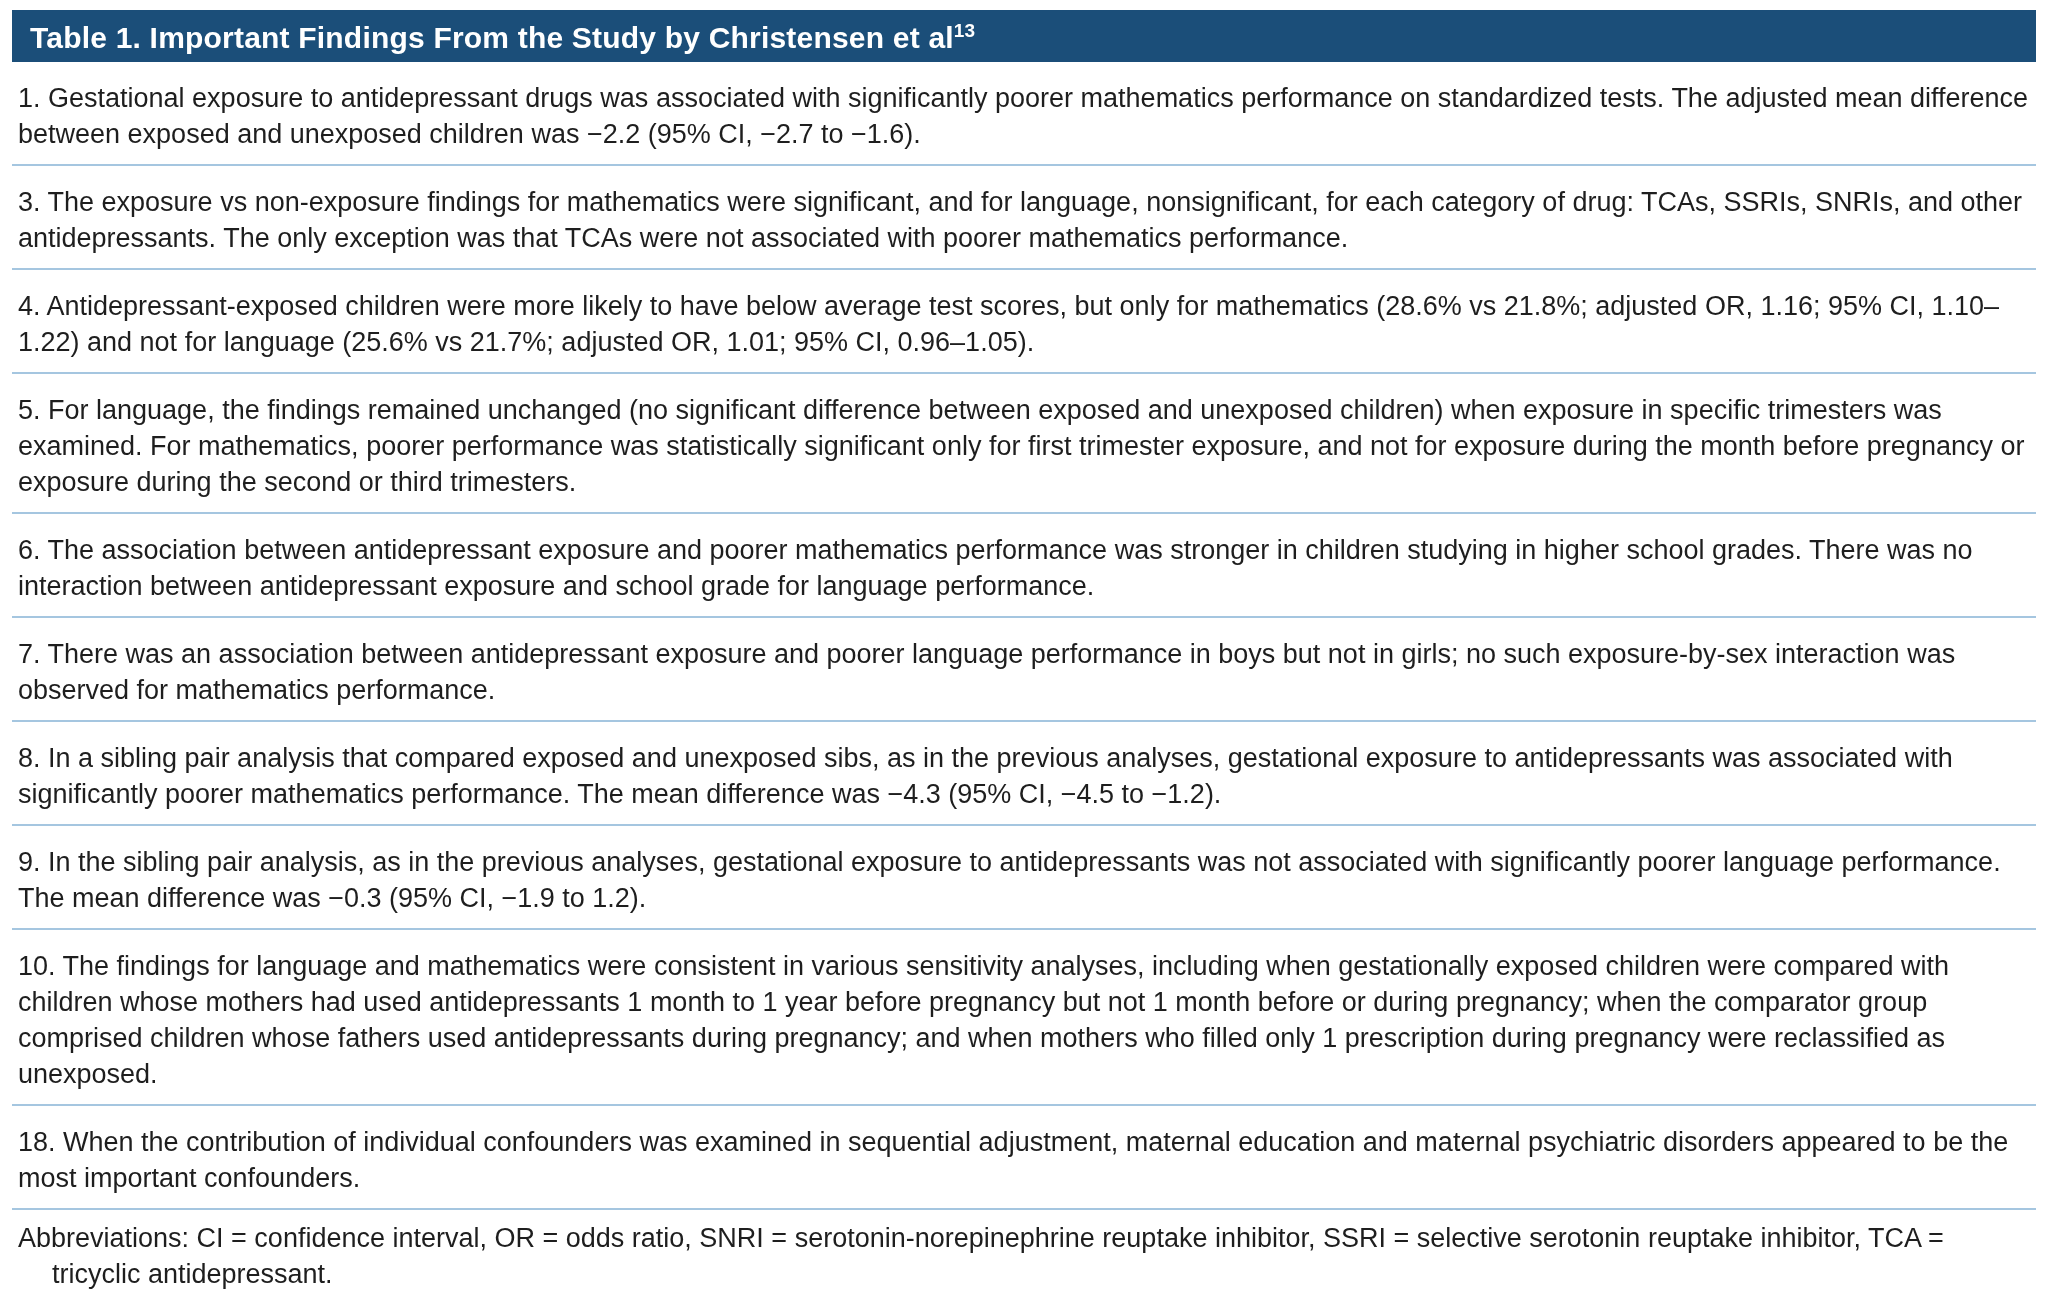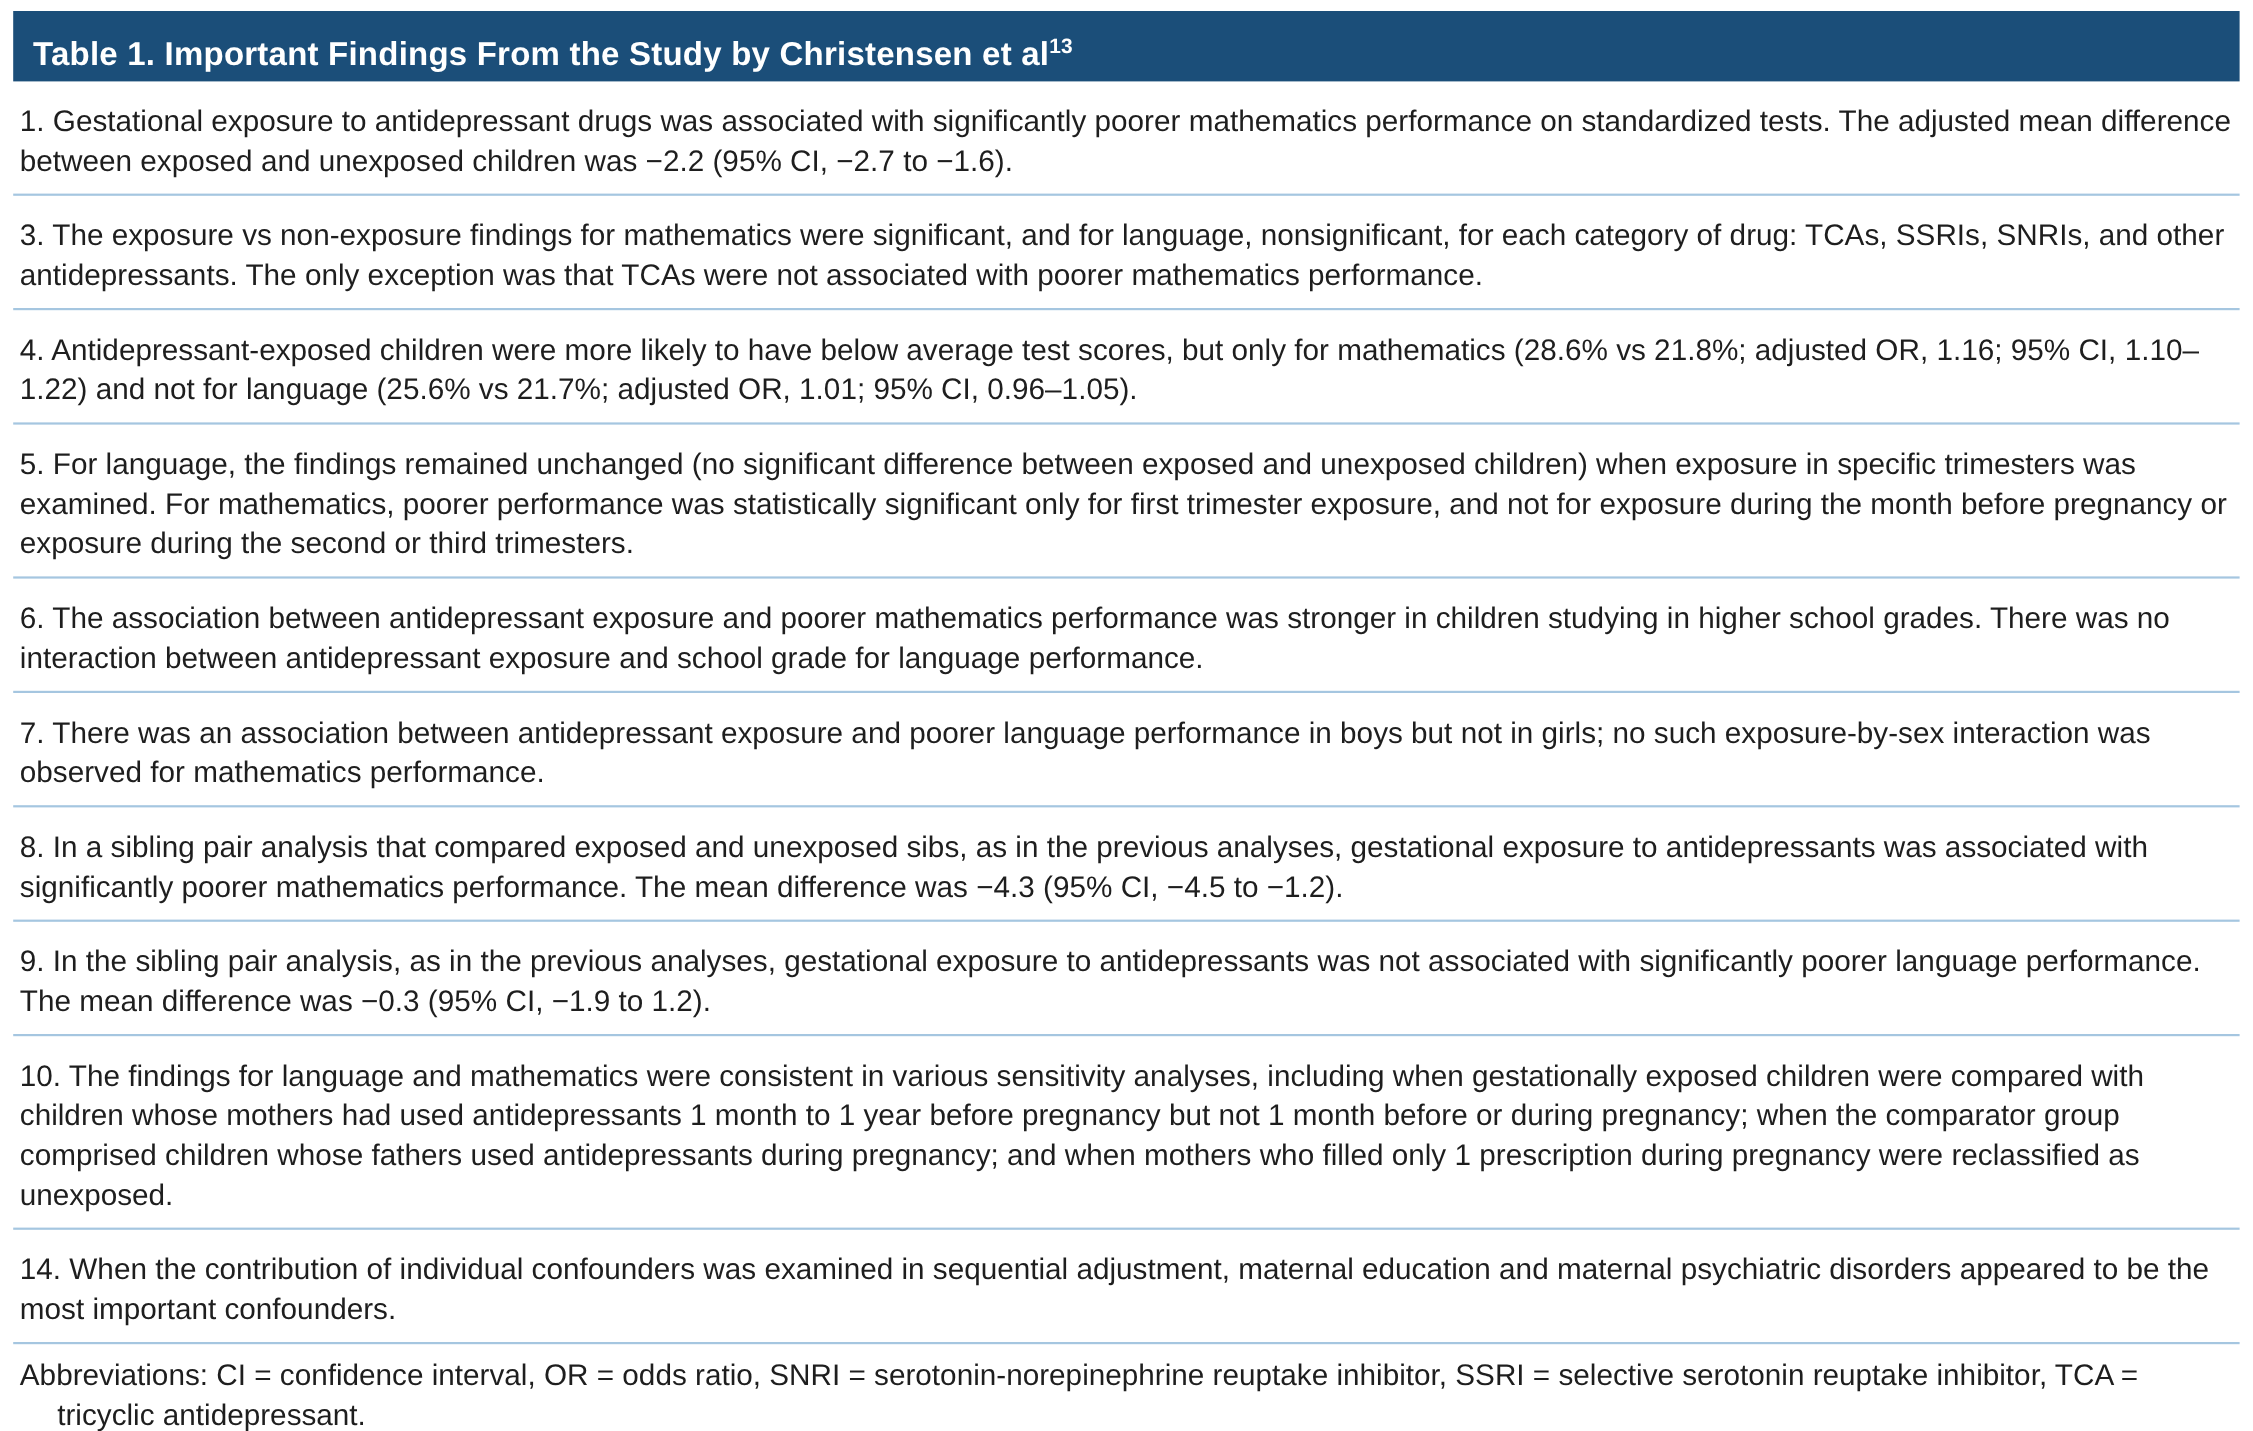--- a/index.html
+++ b/index.html
@@ -19,21 +19,21 @@
     width: 100%;
     box-sizing: border-box;
   }
   .table-header {
     background: #1b4e79;
     color: #ffffff;
     font-weight: bold;
     font-size: 30px;
     line-height: 48px;
     height: 48px;
-    padding: 16px 0 0 18px;
+    padding: 4px 0 0 18px;
     letter-spacing: 0.2px;
   }
   .table-header sup {
     font-size: 19px;
     font-weight: bold;
     vertical-align: super;
     line-height: 0;
   }
   .table-body {
     color: #1e1e1e;
@@ -66,18 +66,18 @@
     <div class="table-body">
       <div class="finding">1. Gestational exposure to antidepressant drugs was associated with significantly poorer mathematics performance on standardized tests. The adjusted mean difference between exposed and unexposed children was −2.2 (95% CI, −2.7 to −1.6).</div>
       <div class="finding">3. The exposure vs non-exposure findings for mathematics were significant, and for language, nonsignificant, for each category of drug: TCAs, SSRIs, SNRIs, and other antidepressants. The only exception was that TCAs were not associated with poorer mathematics performance.</div>
       <div class="finding">4. Antidepressant-exposed children were more likely to have below average test scores, but only for mathematics (28.6% vs 21.8%; adjusted OR, 1.16; 95% CI, 1.10–1.22) and not for language (25.6% vs 21.7%; adjusted OR, 1.01; 95% CI, 0.96–1.05).</div>
       <div class="finding">5. For language, the findings remained unchanged (no significant difference between exposed and unexposed children) when exposure in specific trimesters was examined. For mathematics, poorer performance was statistically significant only for first trimester exposure, and not for exposure during the month before pregnancy or exposure during the second or third trimesters.</div>
       <div class="finding">6. The association between antidepressant exposure and poorer mathematics performance was stronger in children studying in higher school grades. There was no interaction between antidepressant exposure and school grade for language performance.</div>
       <div class="finding">7. There was an association between antidepressant exposure and poorer language performance in boys but not in girls; no such exposure-by-sex interaction was observed for mathematics performance.</div>
       <div class="finding">8. In a sibling pair analysis that compared exposed and unexposed sibs, as in the previous analyses, gestational exposure to antidepressants was associated with significantly poorer mathematics performance. The mean difference was −4.3 (95% CI, −4.5 to −1.2).</div>
       <div class="finding">9. In the sibling pair analysis, as in the previous analyses, gestational exposure to antidepressants was not associated with significantly poorer language performance. The mean difference was −0.3 (95% CI, −1.9 to 1.2).</div>
       <div class="finding">10. The findings for language and mathematics were consistent in various sensitivity analyses, including when gestationally exposed children were compared with children whose mothers had used antidepressants 1 month to 1 year before pregnancy but not 1 month before or during pregnancy; when the comparator group comprised children whose fathers used antidepressants during pregnancy; and when mothers who filled only 1 prescription during pregnancy were reclassified as unexposed.</div>
-      <div class="finding">14. When the contribution of individual confounders was examined in sequential adjustment, maternal education and maternal psychiatric disorders appeared to be the most important confounders.</div>
+      <div class="finding">18. When the contribution of individual confounders was examined in sequential adjustment, maternal education and maternal psychiatric disorders appeared to be the most important confounders.</div>
       <div class="abbreviations">Abbreviations: CI = confidence interval, OR = odds ratio, SNRI = serotonin-norepinephrine reuptake inhibitor, SSRI = selective serotonin reuptake inhibitor, TCA = tricyclic antidepressant.</div>
     </div>
 
   </div>
 </div>
 
 </body></html>

